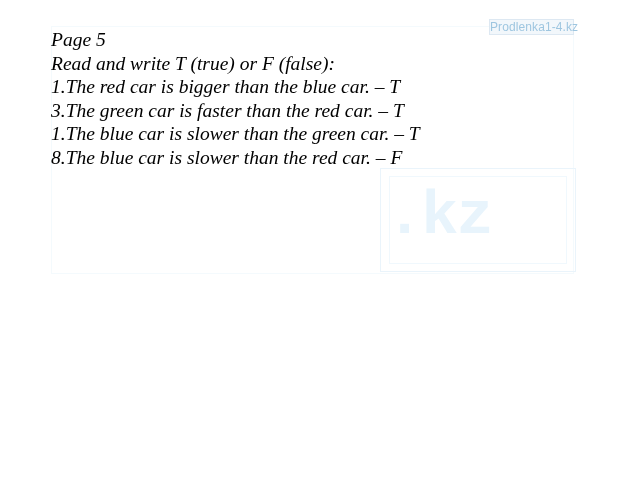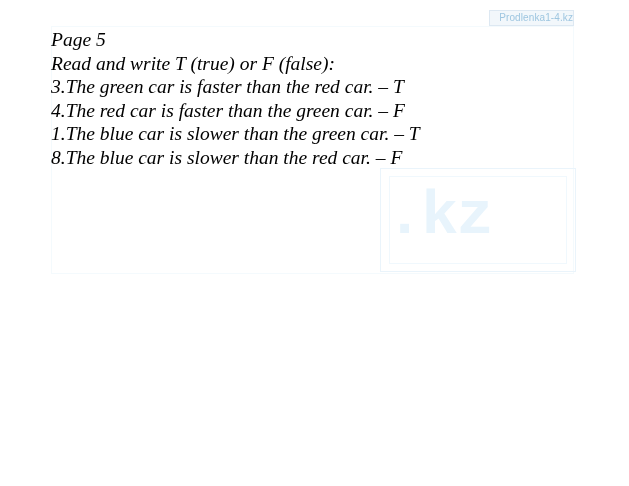--- a/index.html
+++ b/index.html
@@ -11,31 +11,31 @@
     height: 486px;
     background: #ffffff;
     font-family: "Liberation Serif", serif;
     position: relative;
     overflow: hidden;
   }
 
   
   .wm-badge {
     position: absolute;
-    top: 10px;
+    top: 19px;
     left: 489px;
     width: 83px;
     height: 14px;
     background: #f2f7fb;
     border: 1px solid #dde8f2;
     color: #9ec6e0;
     font-family: "Liberation Sans", sans-serif;
-    font-size: 10px;
+    font-size: 12px;
     line-height: 14px;
-    text-align: right;
+    text-align: left;
     letter-spacing: 0.1px;
     white-space: nowrap;
   }
 
   
   .wm-block {
     position: absolute;
     left: 380px;
     top: 168px;
     width: 196px;
@@ -102,17 +102,17 @@
 <div class="wm-block">
   <div class="wm-block-inner"></div>
 </div>
 <div class="wm-text">.kz</div>
 
 <div class="wm-badge">Prodlenka1-4.kz</div>
 
 <div class="doc">
   <div class="line">Page 5</div>
   <div class="line">Read and write T (true) or F (false):</div>
+  <div class="line">1.The red car is bigger than the blue car. – T</div>
   <div class="line">3.The green car is faster than the red car. – T</div>
-  <div class="line">4.The red car is faster than the green car. – F</div>
   <div class="line">1.The blue car is slower than the green car. – T</div>
   <div class="line">8.The blue car is slower than the red car. – F</div>
 </div>
 
 </body></html>

